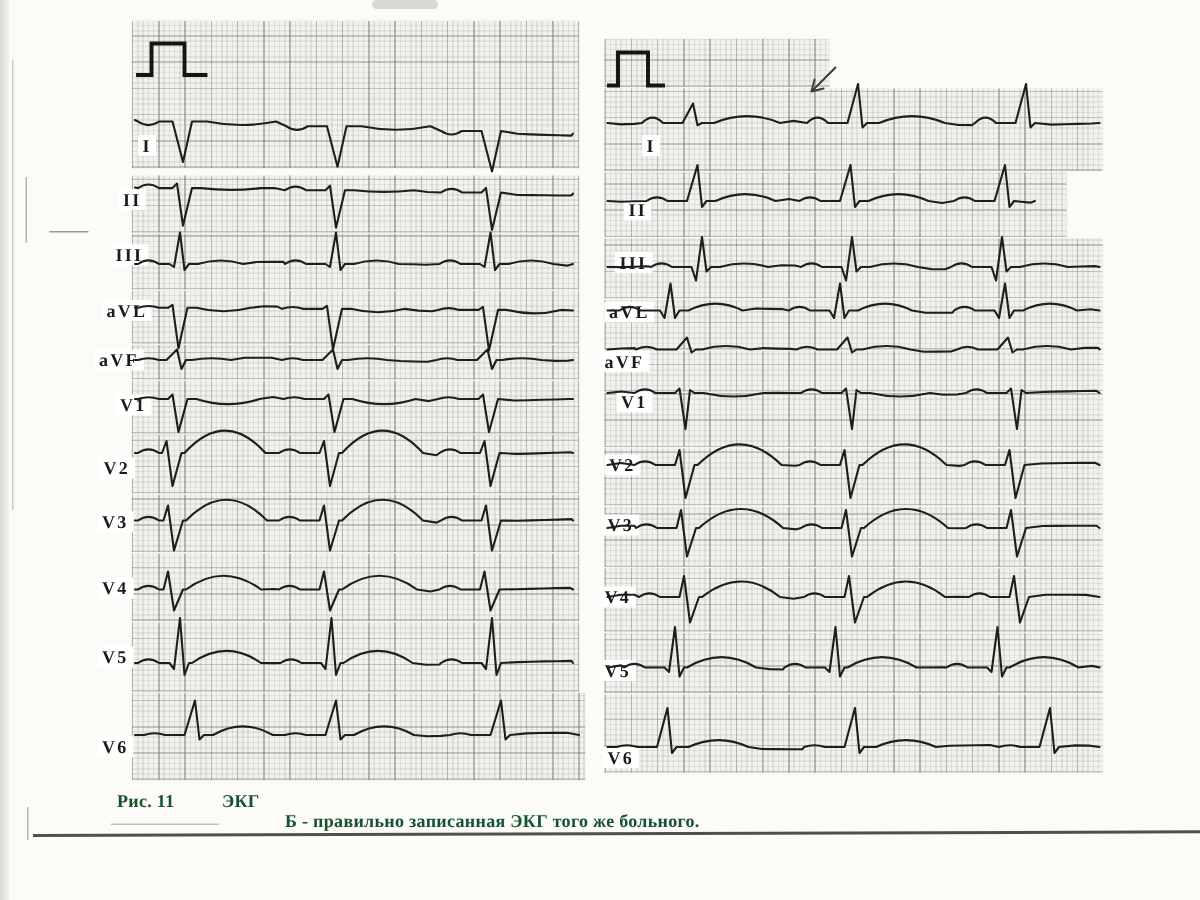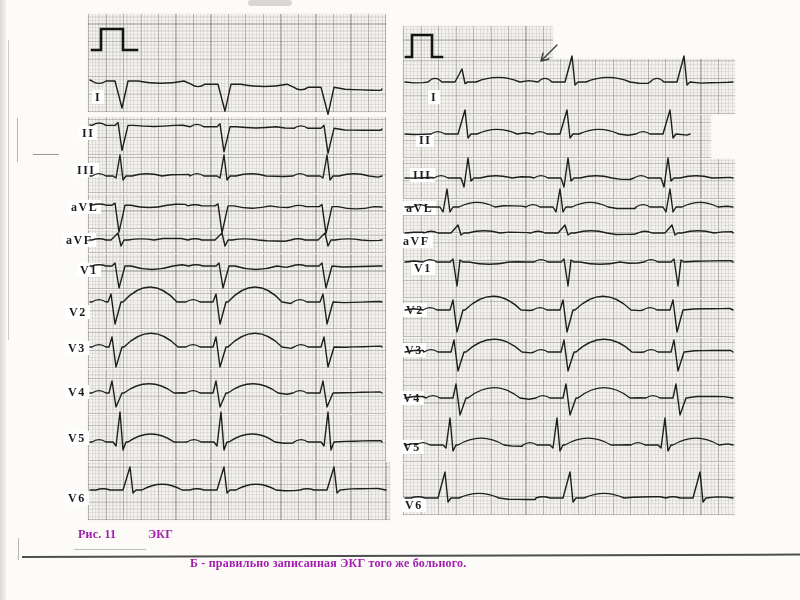--- a/index.html
+++ b/index.html
@@ -31,21 +31,21 @@
 
   #trace-layer{position:absolute;left:0;top:0;pointer-events:none;}
   .trace{fill:none;stroke:#1e1e1e;stroke-width:1.4;stroke-linejoin:round;stroke-linecap:round;}
   .cal{fill:none;stroke:#141414;stroke-width:2.6;stroke-linejoin:miter;stroke-linecap:square;}
   .arrow{fill:none;stroke:#3a3a3a;stroke-width:1.3;stroke-linecap:round;}
 
   
   .cap{
     position:absolute;
     font:600 12px "Liberation Serif",serif;
-    color:#a21caf;
+    color:#14532d;
     letter-spacing:.2px;
     white-space:nowrap;
   }
 
   
   .artifact{position:absolute;}
   #edge-left{left:0;top:0;width:6px;height:600px;background:linear-gradient(90deg,#dad9d5,#f4f3f0);}
   #edge-line{left:8px;top:40px;width:1px;height:300px;background:#cbcac6;}
   #tick-1{left:33px;top:154px;width:26px;height:1px;background:#9a9994;}
   #tick-2{left:17px;top:118px;width:1px;height:44px;background:#b7b6b2;}
@@ -139,17 +139,17 @@
       <path d="M405,352.0 L414.0,350.5 L423.0,350.5 L424,352.0 Q431.0,347.2 438.0,352.0 L451,352.0 L454,340.0 L458,371.0 L464,352.0 L466,352.0 Q494.0,326.7 522.0,352.0 L531.0,352.9 L534,352.0 Q541.0,347.2 548.0,352.0 L561,352.0 L564,340.0 L568,371.0 L574,352.0 L576,352.0 Q604.0,326.7 632.0,352.0 L641.0,352.2 L644,352.0 Q651.0,347.2 658.0,352.0 L671,352.0 L674,340.0 L678,371.0 L684,352.0 L695.0,350.7 L704.0,350.6 L713.0,350.5 L722.0,350.5 L731.0,350.5 L733,352.0" class="trace"></path>
       <path d="M405,398.0 L414.0,396.5 L423.0,396.5 L426,398.0 Q433.0,393.2 440.0,398.0 L453,398.0 L456,384.0 L460,415.0 L466,398.0 L468,398.0 Q494.0,377.3 520.0,398.0 L529.0,399.2 L536,398.0 Q543.0,393.2 550.0,398.0 L563,398.0 L566,384.0 L570,415.0 L576,398.0 L578,398.0 Q604.0,377.3 630.0,398.0 L639.0,397.8 L646,398.0 Q653.0,393.2 660.0,398.0 L673,398.0 L676,384.0 L680,415.0 L686,398.0 L697.0,396.5 L706.0,396.5 L715.0,396.5 L724.0,396.6 L733,398.0" class="trace"></path>
       <path d="M405,445.0 L414.0,443.6 L416,445.0 Q423.0,440.2 430.0,445.0 L443,445.0 L446,448.0 L450,418.0 L453,451.0 L456,445.0 L458,445.0 Q481.0,431.2 504.0,445.0 L513.0,446.1 L522.0,446.3 L523,445.0 Q530.0,440.2 537.0,445.0 L550,445.0 L553,448.0 L557,418.0 L560,451.0 L563,445.0 L565,445.0 Q588.0,431.2 611.0,445.0 L620.0,445.0 L629.0,444.8 L631,445.0 Q638.0,440.2 645.0,445.0 L658,445.0 L661,448.0 L665,418.0 L668,451.0 L671,445.0 L673,445.0 Q696.0,431.2 719.0,445.0 L728.0,443.9 L733,445.0" class="trace"></path>
       <path d="M405,498.0 L411,498.0 Q418.0,495.6 425.0,498.0 L438,498.0 L445,472.0 L448,502.0 L451,498.0 L459,498.0 Q479.0,488.8 499.0,498.0 L508.0,499.3 L517.0,499.4 L526.0,499.5 L535.0,499.5 L536,498.0 Q543.0,495.6 550.0,498.0 L563,498.0 L570,472.0 L573,502.0 L576,498.0 L584,498.0 Q604.0,488.8 624.0,498.0 L633.0,497.2 L642.0,497.0 L651.0,496.8 L660.0,496.7 L666,498.0 Q673.0,495.6 680.0,498.0 L693,498.0 L700,472.0 L703,502.0 L706,498.0 L717.0,496.9 L726.0,497.1 L733,498.0" class="trace"></path>
       <path d="M406,57 h6 v-22 h20 v22 h10" class="cal"></path>
       <path d="M557,45 L541,61 M541,61 L549,59 M541,61 L543,53" class="arrow"></path>
     </svg>
 
   <span class="cap" style="left:78px;top:527px;">Рис. 11</span>
   <span class="cap" style="left:148px;top:527px;">ЭКГ</span>
-  <span class="cap" style="left:190px;top:540px;margin-top:16px;">Б -  правильно записанная ЭКГ того же больного.</span>
+  <span class="cap" style="left:190px;top:540px;">Б -  правильно записанная ЭКГ того же больного.</span>
 
   <div class="artifact" id="caption-underline"></div>
   <div class="artifact" id="bottom-rule"></div>
 </div>
 
 </body></html>

